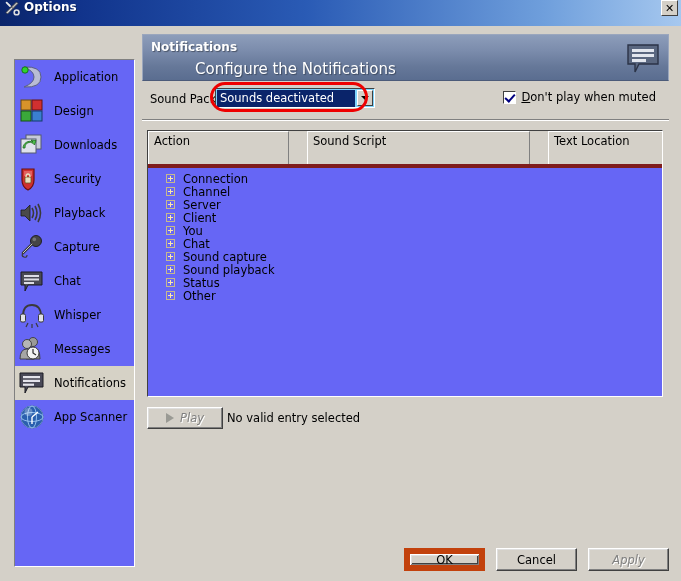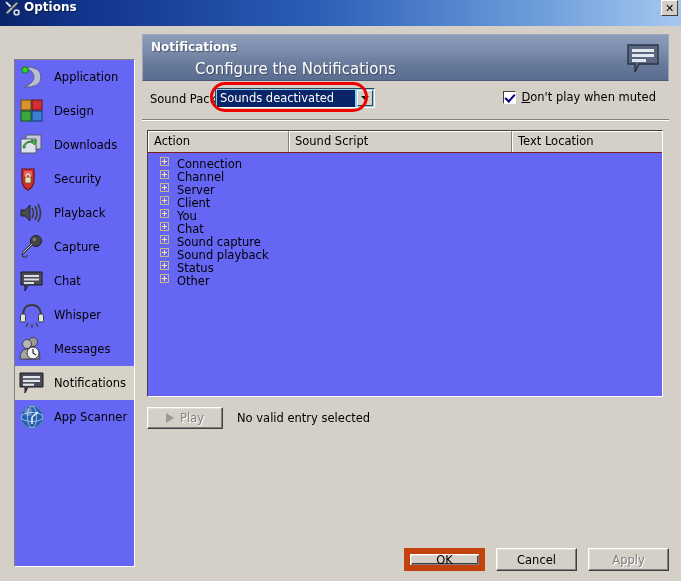--- a/index.html
+++ b/index.html
@@ -266,44 +266,46 @@
     border: 1px solid #808080;
     border-top-color: #404040;
     border-left-color: #404040;
     border-right-color: #ffffff;
     border-bottom-color: #ffffff;
     box-sizing: border-box;
     overflow: hidden;
   }
   .lv-header {
     display: flex;
-    height: 22px;
+    height: 37px;
     background: #d4d0c8;
-    border-bottom: 1px solid #7f1d1d;
-    box-sizing: border-box;
+    border-bottom: 4px solid #7f1d1d;
+    box-sizing: border-box;
+    gap: 18px;
   }
   .lv-col {
     background: #d4d0c8;
     border-right: 1px solid #808080;
     border-top: 1px solid #ffffff;
     border-left: 1px solid #ffffff;
     box-sizing: border-box;
     font-size: 11.5px;
     padding: 2px 0 0 5px;
     white-space: nowrap;
     overflow: hidden;
     cursor: default;
   }
   .lv-body {
     padding: 4px 0 0 0;
   }
   .lv-row {
     display: flex;
+    align-items: center;
     height: 13px;
-    padding-left: 12px;
+    padding-left: 18px;
     cursor: default;
   }
   .expander {
     width: 9px; height: 9px;
     border: 1px solid #c6b98e;
     background: #6666f5;
     box-sizing: border-box;
     position: relative;
     margin-right: 8px;
     flex: 0 0 auto;
@@ -344,34 +346,34 @@
     box-shadow: inset -1px -1px 0 #808080, inset 1px 1px 0 #dfdfdf;
     box-sizing: border-box;
     font-size: 11.5px;
     color: #000000;
     display: flex;
     align-items: center;
     justify-content: center;
     cursor: default;
     font-family: inherit;
   }
-  .btn.disabled { color: #808080; text-shadow: 1px 1px 0 #ffffff; }
+  .btn.disabled { color: #808080; text-shadow: 1px 1px 0 #ffffff; font-style: italic; }
   .play-btn {
     width: 76px; height: 22px;
     gap: 6px;
   }
   .play-tri {
     width: 0; height: 0;
     border-top: 5px solid transparent;
     border-bottom: 5px solid transparent;
     border-left: 8px solid #9a9a94;
     flex: 0 0 auto;
   }
   .play-status {
-    margin-left: 14px;
+    margin-left: 4px;
     font-size: 11.5px;
     white-space: nowrap;
   }
 
   
   .footer {
     position: absolute;
     right: 12px; bottom: 10px;
     display: flex;
     gap: 11px;

